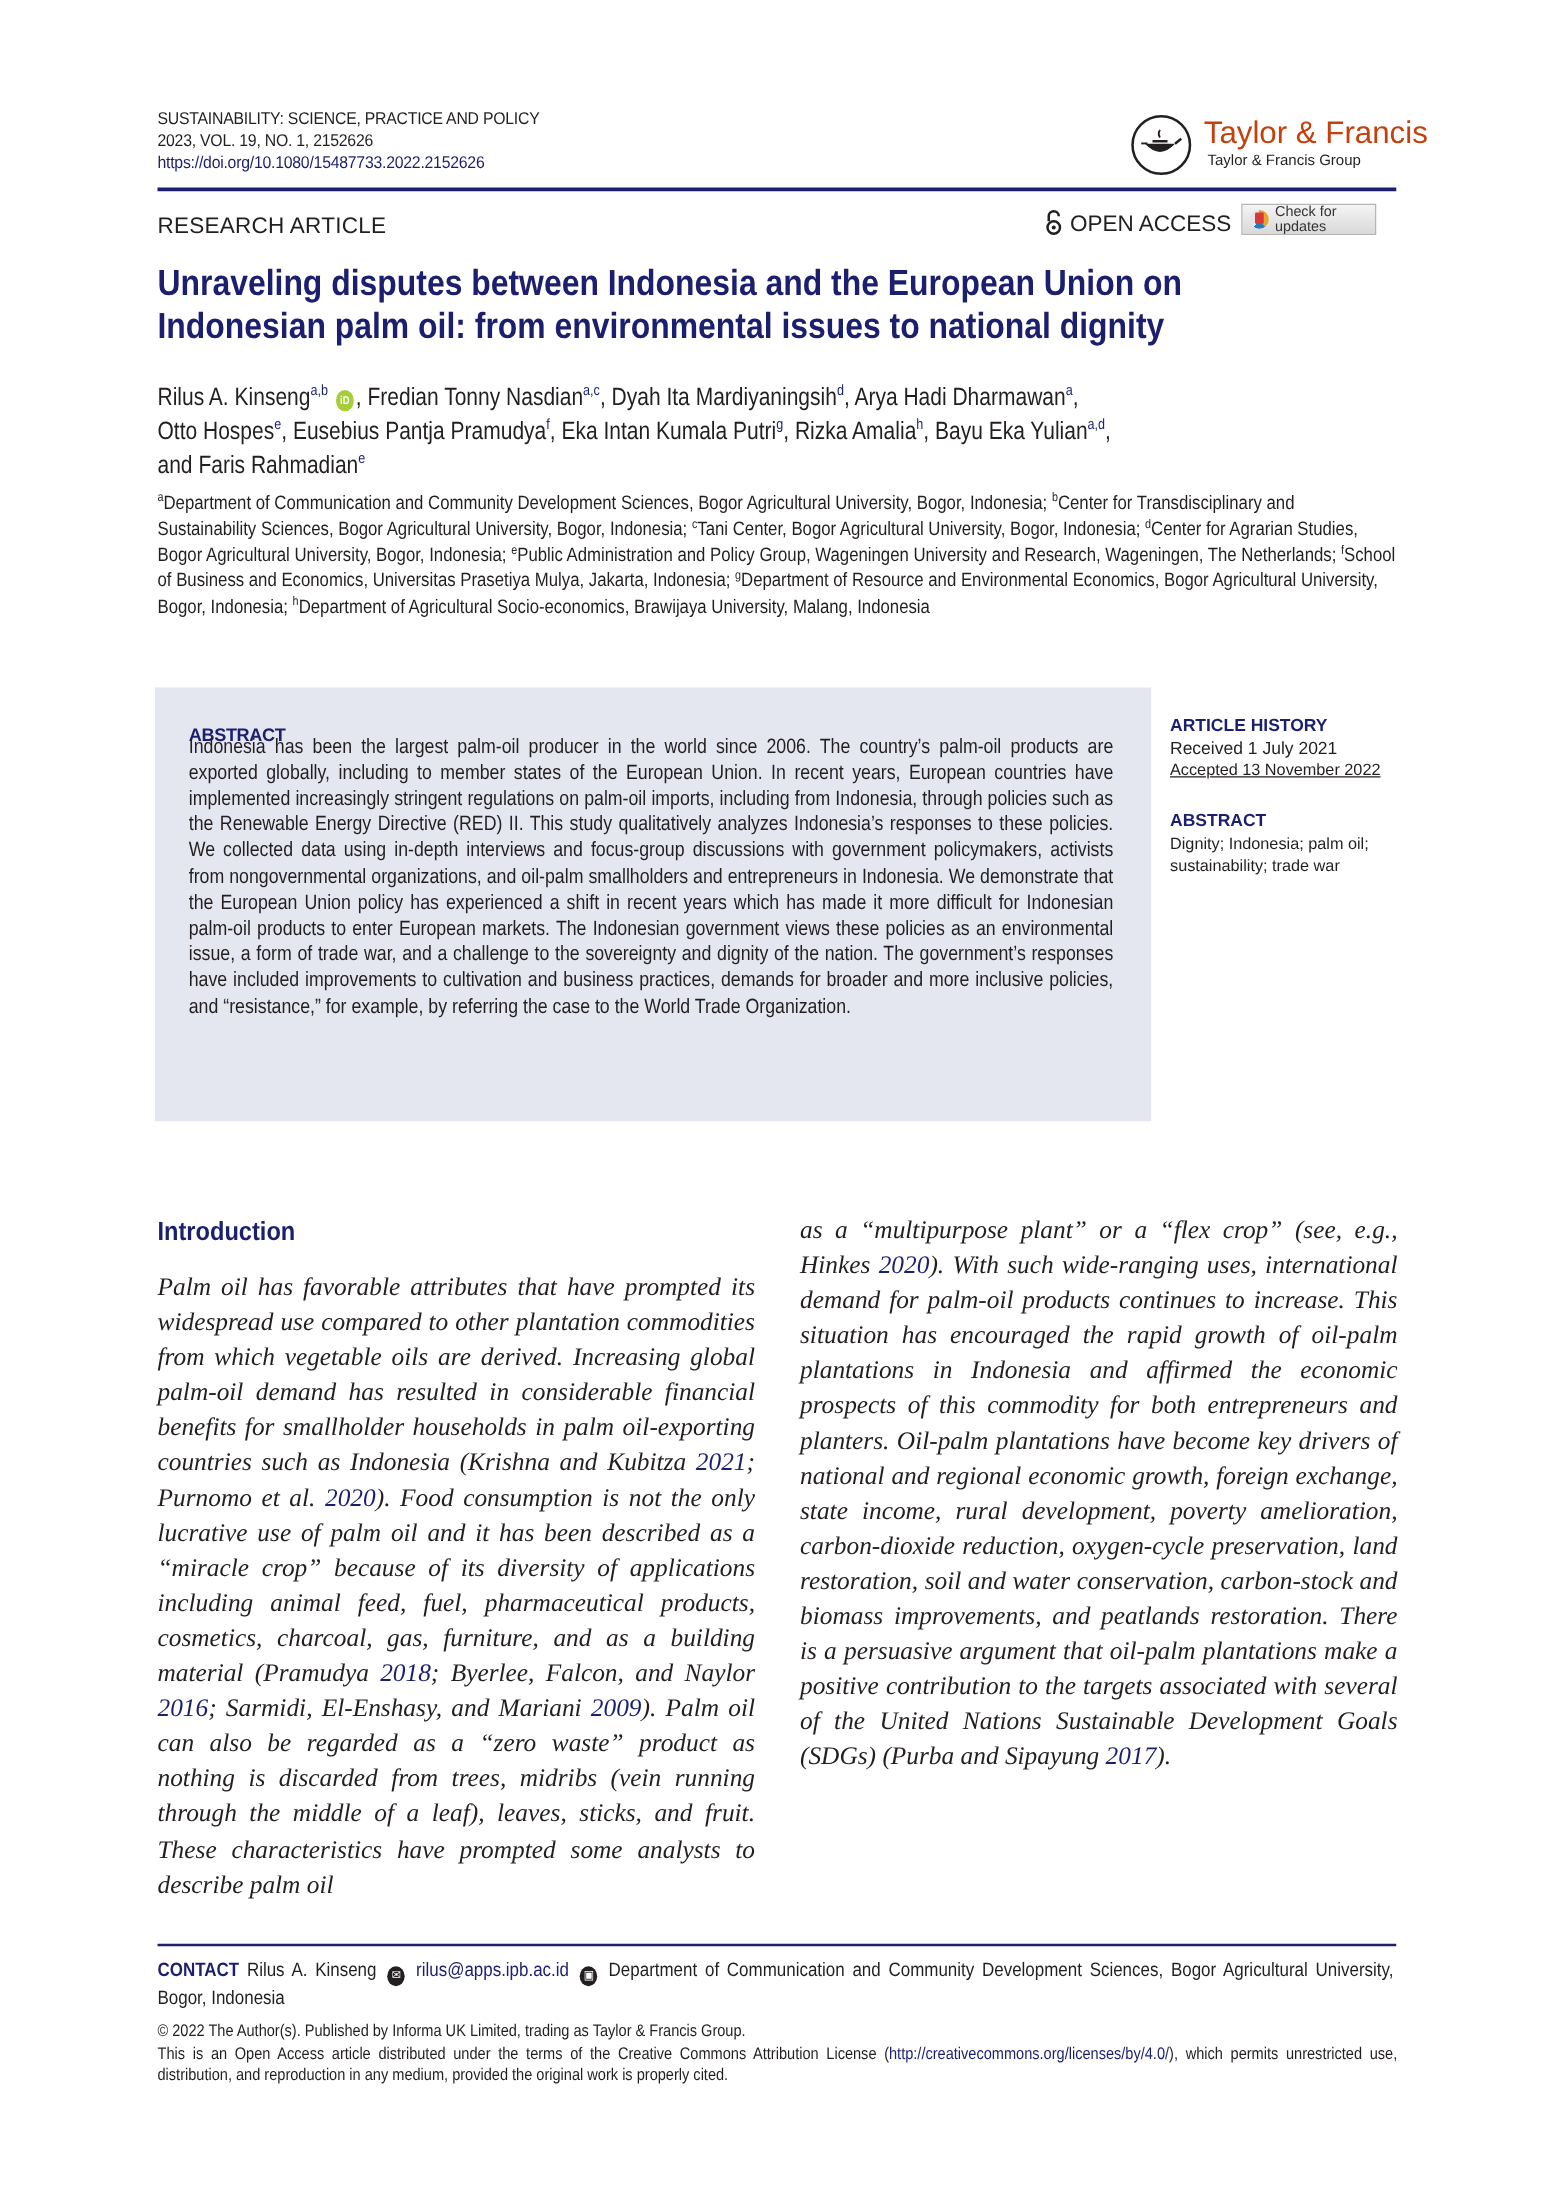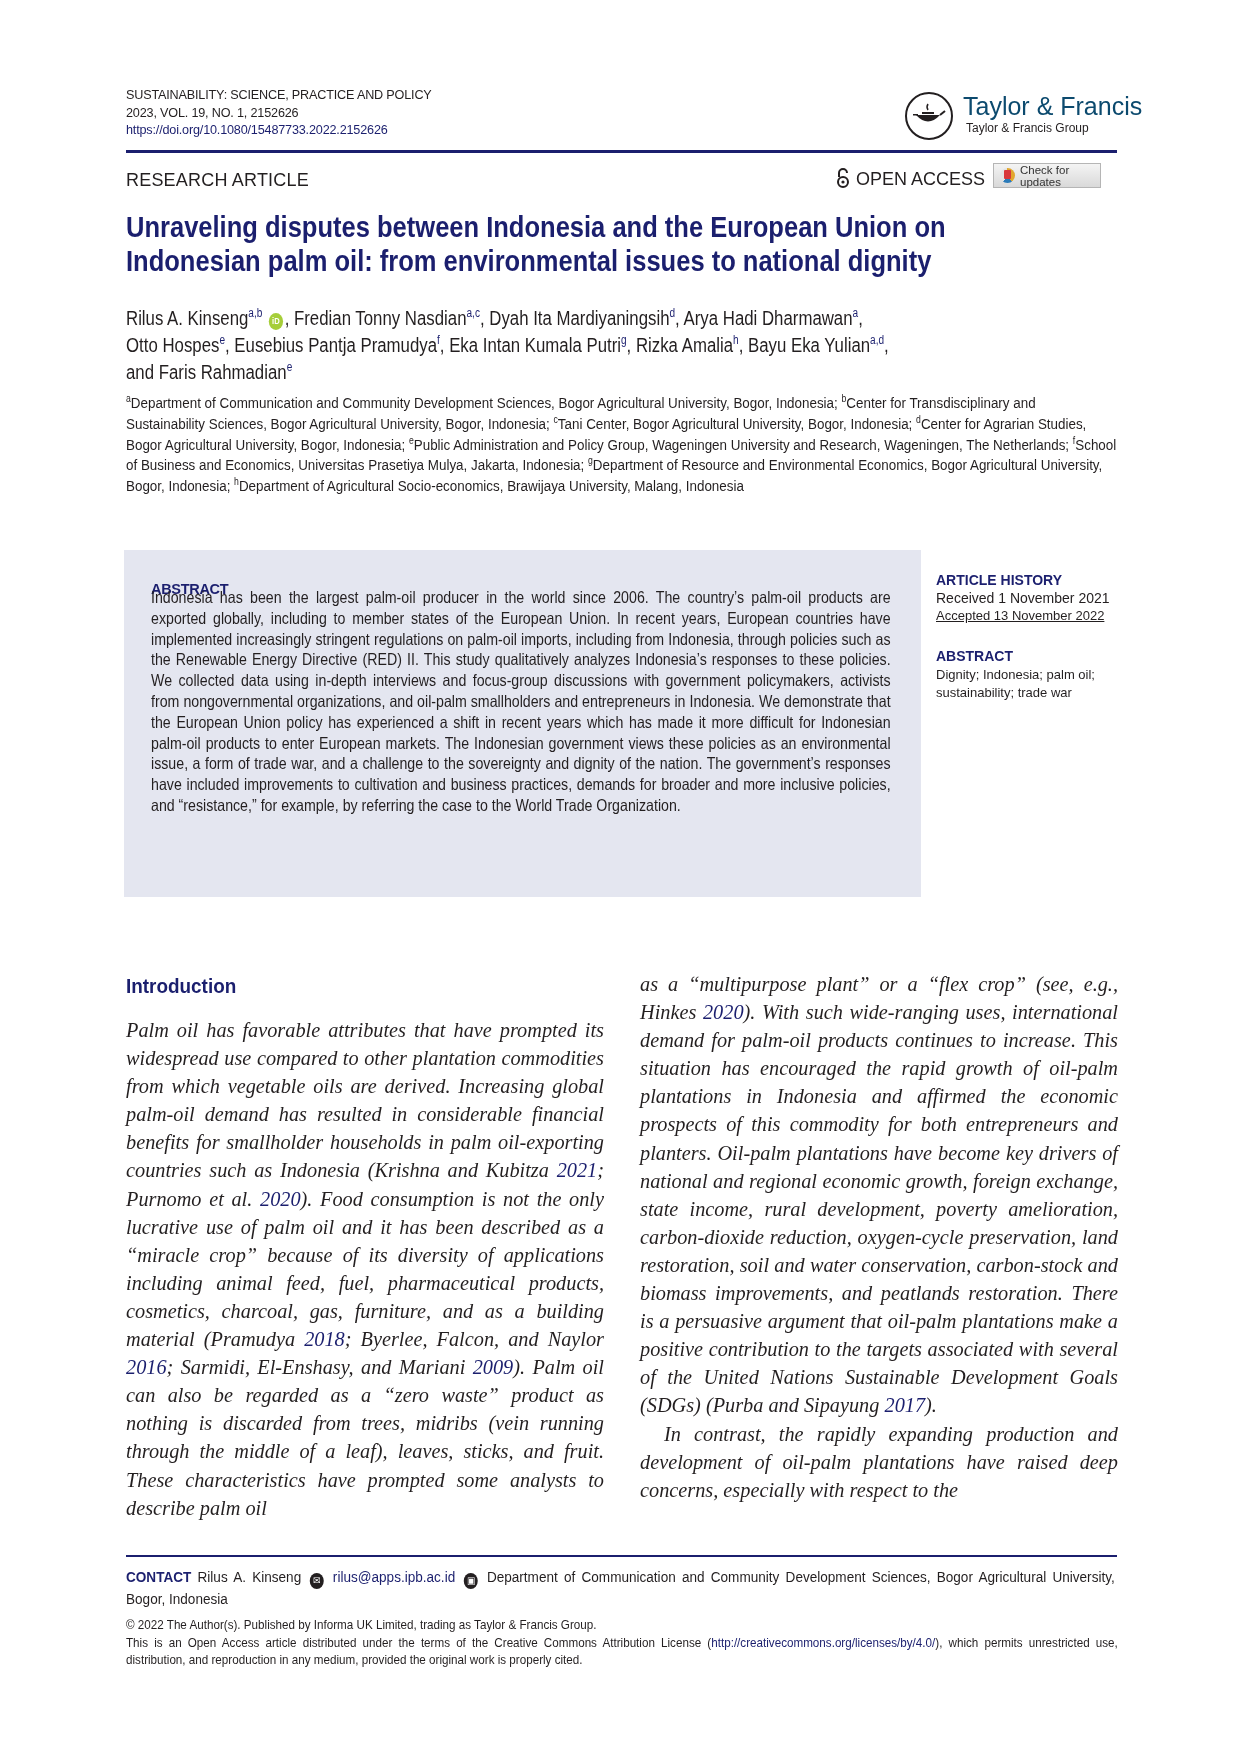--- a/index.html
+++ b/index.html
@@ -6,21 +6,21 @@
   body { width:1241px; height:1754px; position:relative; overflow:hidden; color:#231f20; }
   .abs { position:absolute; }
   .sans { font-family:"Liberation Sans", "DejaVu Sans", sans-serif; }
   .serif { font-family:"Liberation Serif", "DejaVu Serif", serif;font-style:italic; }
   a, .link { color:#1b1f6e; text-decoration:none; }
 
   
   #journal { left:126px; top:86px; font-size:13.6px; line-height:17.5px; letter-spacing:-0.2px; transform:scaleX(0.93); transform-origin:left top; }
   #rule-top { left:126px; top:150px; width:991px; height:3px; background:#1b1f6e; }
   #tf-logo { left:905px; top:92px; width:48px; height:48px; border:2.5px solid #231f20; border-radius:50%; box-sizing:border-box; }
-  #tf-name { left:963px; top:92px; font-size:25px; line-height:28px; color:#0c4a6e; }
+  #tf-name { left:963px; top:92px; font-size:25px; line-height:28px; color:#c2410c; }
   #tf-group { left:966px; top:121px; font-size:12px; color:#231f20; }
   #article-type { left:126px; top:170px; font-size:18px; letter-spacing:0.2px; }
   #open-access { left:836px; top:168px; font-size:18px; }
   #oa-icon { display:inline-block; width:14px; height:20px; vertical-align:-3px; margin-right:6px; }
   #check-updates { left:993px; top:163px; width:108px; height:25px; border:1px solid #b5b5b5; background:linear-gradient(#f4f4f4,#d9d9d9); box-sizing:border-box; font-size:11.5px; color:#333; display:flex; align-items:center; padding-left:6px; gap:5px; }
   #cu-icon { width:15px; height:15px; border-radius:50%; background:conic-gradient(#e2a72e 0 40%, #2b7bb9 40% 60%, #e4e4e4 60%); position:relative; flex:none; }
   #cu-icon::after { content:""; position:absolute; left:4px; top:2px; width:7px; height:9px; background:#d9373b; border-radius:1px; }
 
   
   #title { left:126px; top:210px; width:960px; font-size:29px; line-height:34px; font-weight:bold; color:#1b1f6e; transform:scaleX(0.88); transform-origin:left top; }
@@ -104,32 +104,31 @@
 
 <div id="authors" class="abs sans"><span>Rilus A. Kinseng</span><sup>a,b</sup> <span id="orcid">iD</span><span>, </span><span>Fredian Tonny Nasdian</span><sup>a,c</sup><span>, </span><span>Dyah Ita Mardiyaningsih</span><sup>d</sup><span>, </span><span>Arya Hadi Dharmawan</span><sup>a</sup><span>, </span><br><span>Otto Hospes</span><sup>e</sup><span>, </span><span>Eusebius Pantja Pramudya</span><sup>f</sup><span>, </span><span>Eka Intan Kumala Putri</span><sup>g</sup><span>, </span><span>Rizka Amalia</span><sup>h</sup><span>, </span><span>Bayu Eka Yulian</span><sup>a,d</sup><span>,</span><br><span>and </span><span>Faris Rahmadian</span><sup>e</sup></div>
 
 <div id="affiliations" class="abs sans"><sup>a</sup><span>Department of Communication and Community Development Sciences, Bogor Agricultural University, Bogor, Indonesia; </span><sup>b</sup><span>Center for Transdisciplinary and Sustainability Sciences, Bogor Agricultural University, Bogor, Indonesia; </span><sup>c</sup><span>Tani Center, Bogor Agricultural University, Bogor, Indonesia; </span><sup>d</sup><span>Center for Agrarian Studies, Bogor Agricultural University, Bogor, Indonesia; </span><sup>e</sup><span>Public Administration and Policy Group, Wageningen University and Research, Wageningen, The Netherlands; </span><sup>f</sup><span>School of Business and Economics, Universitas Prasetiya Mulya, Jakarta, Indonesia; </span><sup>g</sup><span>Department of Resource and Environmental Economics, Bogor Agricultural University, Bogor, Indonesia; </span><sup>h</sup><span>Department of Agricultural Socio-economics, Brawijaya University, Malang, Indonesia</span></div>
 
 <div id="abstract-box" class="abs"></div>
 <div id="abstract-heading" class="abs sans">ABSTRACT</div>
 <div id="abstract-text" class="abs sans">Indonesia has been the largest palm-oil producer in the world since 2006. The country’s palm-oil products are exported globally, including to member states of the European Union. In recent years, European countries have implemented increasingly stringent regulations on palm-oil imports, including from Indonesia, through policies such as the Renewable Energy Directive (RED) II. This study qualitatively analyzes Indonesia’s responses to these policies. We collected data using in-depth interviews and focus-group discussions with government policymakers, activists from nongovernmental organizations, and oil-palm smallholders and entrepreneurs in Indonesia. We demonstrate that the European Union policy has experi­enced a shift in recent years which has made it more difficult for Indonesian palm-oil prod­ucts to enter European markets. The Indonesian government views these policies as an environmental issue, a form of trade war, and a challenge to the sovereignty and dignity of the nation. The government’s responses have included improvements to cultivation and business practices, demands for broader and more inclusive policies, and “resistance,” for example, by referring the case to the World Trade Organization.</div>
 
 <div id="history-heading" class="abs sans">ARTICLE HISTORY</div>
-<div id="history-received" class="abs sans">Received 1 November 2021</div>
+<div id="history-received" class="abs sans">Received 1 July 2021</div>
 <div id="history-accepted" class="abs sans">Accepted 13 November 2022</div>
 <div id="keywords-heading" class="abs sans">ABSTRACT</div>
 <div id="keywords-text" class="abs sans">Dignity; Indonesia; palm oil; sustainability; trade war</div>
 
 <div id="intro-heading" class="abs sans">Introduction</div>
 <div id="col-left" class="abs col serif">
   <p id="left-p">Palm oil has favorable attributes that have prompted its widespread use compared to other plantation commodities from which vegetable oils are derived. Increasing global palm-oil demand has resulted in considerable financial benefits for smallholder households in palm oil-exporting countries such as Indonesia (Krishna and Kubitza <a class="link">2021</a>; Purnomo et al. <a class="link">2020</a>). Food consumption is not the only lucrative use of palm oil and it has been described as a “miracle crop” because of its diversity of appli­cations including animal feed, fuel, pharmaceutical products, cosmetics, charcoal, gas, furniture, and as a building material (Pramudya <a class="link">2018</a>; Byerlee, Falcon, and Naylor <a class="link">2016</a>; Sarmidi, El-Enshasy, and Mariani <a class="link">2009</a>). Palm oil can also be regarded as a “zero waste” product as nothing is discarded from trees, midribs (vein running through the middle of a leaf), leaves, sticks, and fruit. These characteristics have prompted some analysts to describe palm oil</p>
 </div>
 <div id="col-right" class="abs col serif">
   <p id="right-p1">as a “multipurpose plant” or a “flex crop” (see, e.g., Hinkes <a class="link">2020</a>). With such wide-ranging uses, inter­national demand for palm-oil products continues to increase. This situation has encouraged the rapid growth of oil-palm plantations in Indonesia and affirmed the economic prospects of this commodity for both entrepreneurs and planters. Oil-palm plan­tations have become key drivers of national and regional economic growth, foreign exchange, state income, rural development, poverty amelioration, carbon-dioxide reduction, oxygen-cycle preservation, land restoration, soil and water conservation, car­bon-stock and biomass improvements, and peat­lands restoration. There is a persuasive argument that oil-palm plantations make a positive contribu­tion to the targets associated with several of the United Nations Sustainable Development Goals (SDGs) (Purba and Sipayung <a class="link">2017</a>).</p>
-  <p class="indent">In contrast, the rapidly expanding production and development of oil-palm plantations have raised deep concerns, especially with respect to the</p>
 </div>
 
 <div id="rule-bottom" class="abs"></div>
 <div id="contact" class="abs sans">
   <span class="lab">CONTACT</span><span> Rilus A. Kinseng </span><span class="ficon">✉</span> <a class="link">rilus@apps.ipb.ac.id</a> <span class="ficon">▣</span><span> Department of Communication and Community Development Sciences, Bogor Agricultural University, Bogor, Indonesia</span>
 </div>
 <div id="copyright" class="abs sans">© 2022 The Author(s). Published by Informa UK Limited, trading as Taylor &amp; Francis Group.</div>
 <div id="license" class="abs sans">
   <span>This is an Open Access article distributed under the terms of the Creative Commons Attribution License (</span><a class="link">http://creativecommons.org/licenses/by/4.0/</a><span>), which permits unrestricted use, distribution, and reproduction in any medium, provided the original work is properly cited.</span>
 </div>

